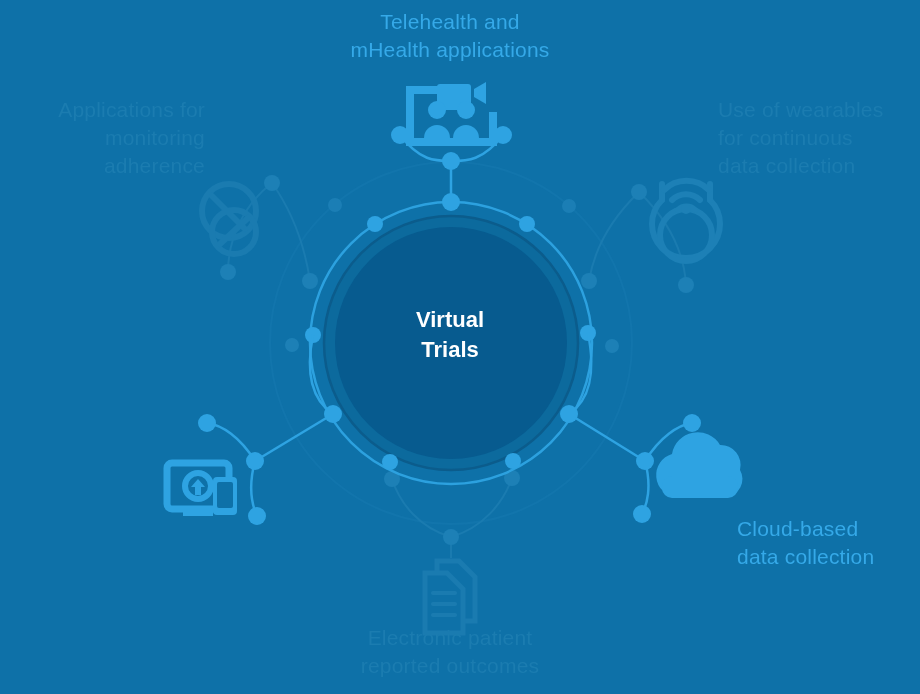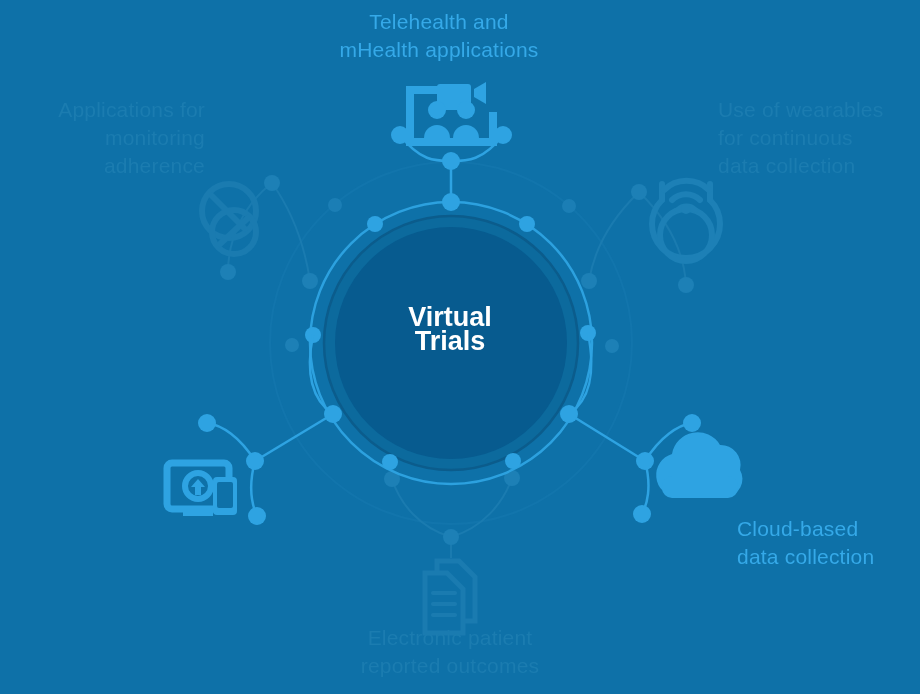--- a/index.html
+++ b/index.html
@@ -17,35 +17,35 @@
     position:absolute;
     font-size:21px;
     line-height:28px;
     letter-spacing:.2px;
     white-space:pre-line;
     font-family:"Liberation Sans", sans-serif;
   }
   .lbl.bright{color:#35a9e8;}
   .lbl.dim{color:#1b7cb0;}
 
-  #label-telehealth{left:269px;top:8px;width:340px;text-align:center;}
+  #label-telehealth{left:280px;top:8px;width:340px;text-align:center;}
   #label-wearables{left:718px;top:96px;width:200px;text-align:left;}
   #label-adherence{left:10px;top:96px;width:195px;text-align:right;}
   #label-econsent{left:40px;top:530px;width:190px;text-align:center;}
   #label-cloud{left:718px;top:515px;width:200px;text-align:left;margin-left:19px;}
   #label-epro{left:285px;top:624px;width:330px;text-align:center;}
 
   .center-text{
     position:absolute;
     left:350px;top:305px;width:200px;
     text-align:center;
     color:#ffffff;
     font-weight:bold;
-    font-size:27px;
-    line-height:24px;
+    font-size:22px;
+    line-height:30px;
     white-space:pre-line;
     font-family:"Liberation Sans", sans-serif;
   }
 </style>
 </head>
 <body>
 
 <div id="stage">
 
   <svg class="diagram" viewBox="0 0 920 694" xmlns="http://www.w3.org/2000/svg">

